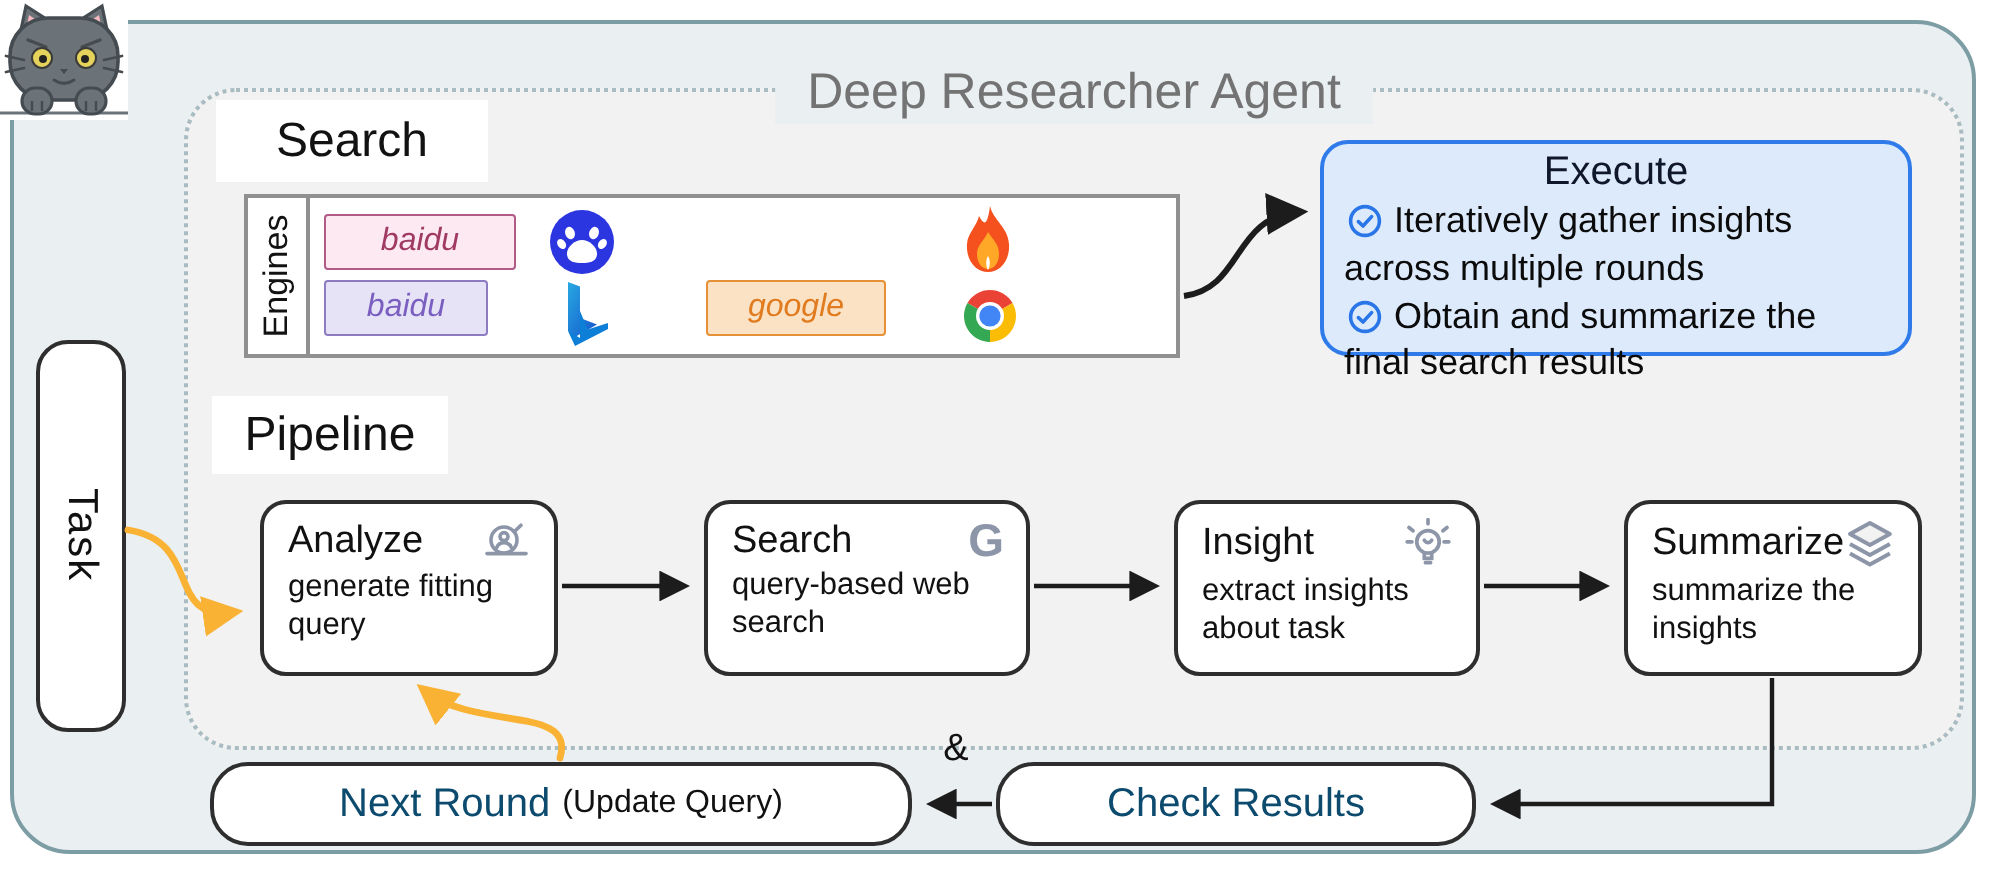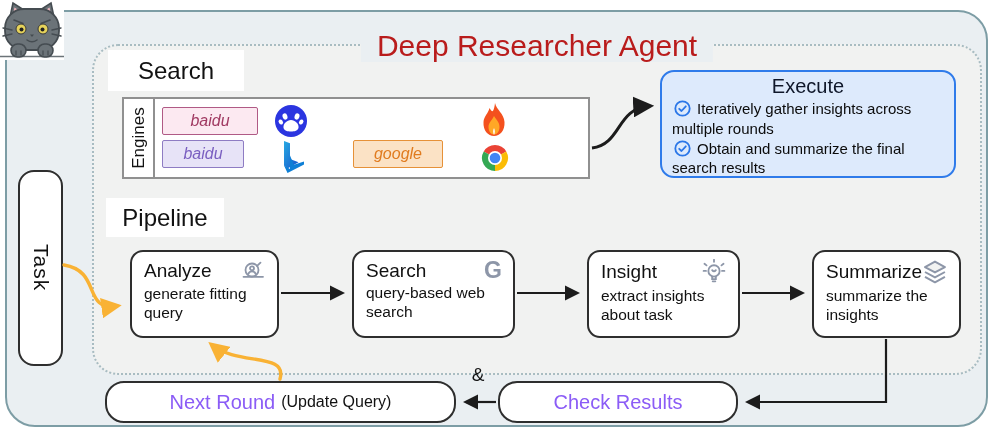--- a/index.html
+++ b/index.html
@@ -12,21 +12,21 @@
     position:absolute; left:5px; top:10px; width:983px; height:417px;
     background:#eaeff2; border:2.5px solid #7d9da5; border-radius:30px;
   }
   .inner-dashed {
     position:absolute; left:85px; top:32px; width:890px; height:331px;
     background:#f1f2f1; border:2px dotted #a8bcc2; border-radius:26px;
   }
   .agent-title {
     position:absolute; top:-16px; left:50%; transform:translateX(-50%);
     background:#eaeff2; padding:0 16px; height:32px; line-height:32px;
-    font-size:30px; color:#b91c1c; white-space:nowrap; z-index:3;
+    font-size:25px; color:#737373; white-space:nowrap; z-index:3;
   }
 
   .white-label {
     position:absolute; background:#fff; display:flex; align-items:center; justify-content:center;
     font-size:24px; color:#121212; z-index:3;
   }
   .search-label { left:108px; top:50px; width:136px; height:41px; }
   .pipeline-label { left:106px; top:198px; width:118px; height:39px; }
 
   
@@ -49,21 +49,21 @@
   .chip-google   { left:229px; top:41px; width:90px; height:28px; background:#fbe2c5; border-color:#e69138; color:#e07b1f; }
   .eng-icon { position:absolute; }
 
   
   .execute {
     position:absolute; left:660px; top:70px; width:296px; height:108px;
     background:#ddeafc; border:2px solid #2f7bea; border-radius:14px; z-index:3;
     padding:3px 10px 0 10px;
   }
   .execute-title { text-align:center; font-size:20px; color:#0f172a; font-weight:400; margin-bottom:1px; }
-  .exec-item { font-size:15px; line-height:1.32; color:#0b0b0b; }
+  .exec-item { font-size:18px; line-height:1.32; color:#0b0b0b; }
   .exec-item svg { vertical-align:-3px; margin:0 6px 0 2px; }
 
   
   .step {
     position:absolute; top:250px; height:88px; background:#fff;
     border:2px solid #2e2e2e; border-radius:13px; z-index:3; padding:7px 11px 0 12px;
   }
   .step-title-row { display:flex; justify-content:space-between; align-items:center; font-size:19px; color:#111; }
   .step-desc { font-size:15.5px; line-height:1.22; margin-top:2px; color:#111; }
   .step-analyze   { left:130px; width:149px; }
@@ -81,21 +81,21 @@
   .task-box span { writing-mode:vertical-rl; font-size:21px; color:#111; letter-spacing:1px; }
 
   
   .loop-box {
     position:absolute; top:381px; height:42px; background:#fff;
     border:2px solid #2e2e2e; border-radius:19px; z-index:3;
     display:flex; align-items:center; justify-content:center; gap:6px;
   }
   .next-round { left:105px; width:351px; }
   .check-results { left:498px; width:240px; }
-  .loop-main { font-size:20px; color:#8b5cf6; }
+  .loop-main { font-size:20px; color:#0c4a6e; }
   .loop-note { font-size:16px; color:#111; }
   .amp { position:absolute; left:465px; top:364px; width:26px; text-align:center; font-size:19px; color:#111; z-index:3; }
 
   
   .arrows { position:absolute; left:0; top:0; width:997px; height:437px; z-index:4; pointer-events:none; }
 
   
   .cat-sticker { position:absolute; left:0; top:0; width:64px; height:60px; background:#fff; z-index:5; }
 </style>
 </head>

